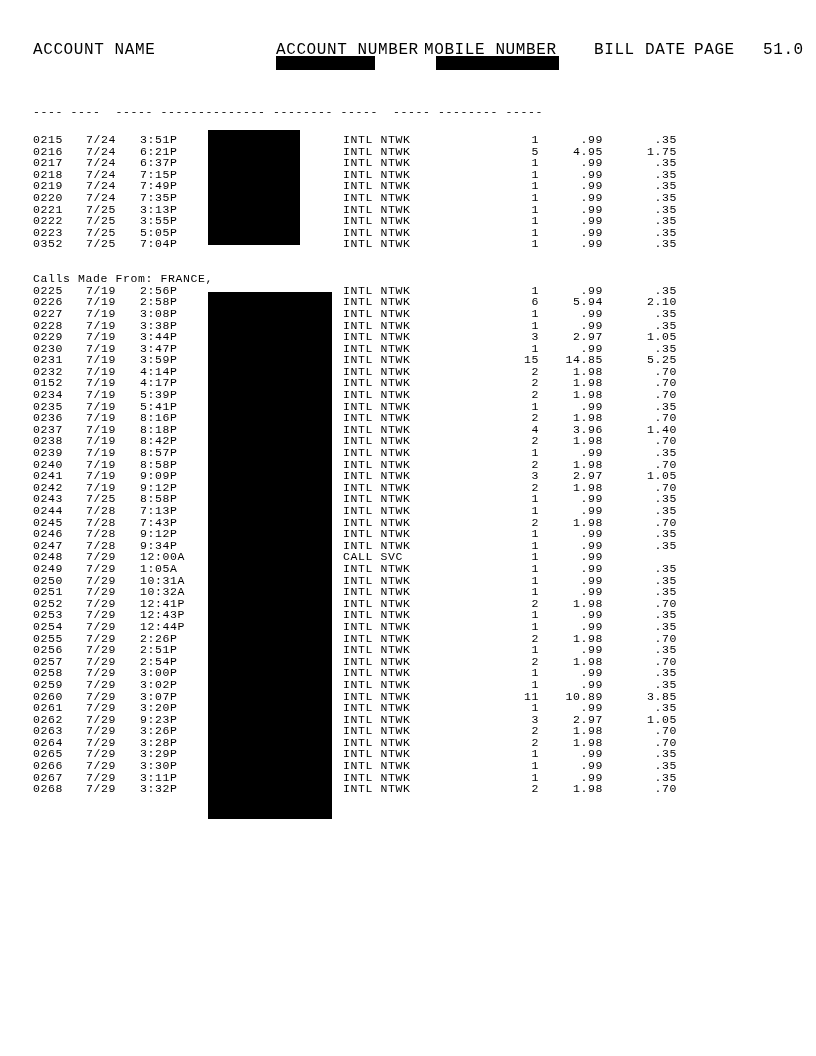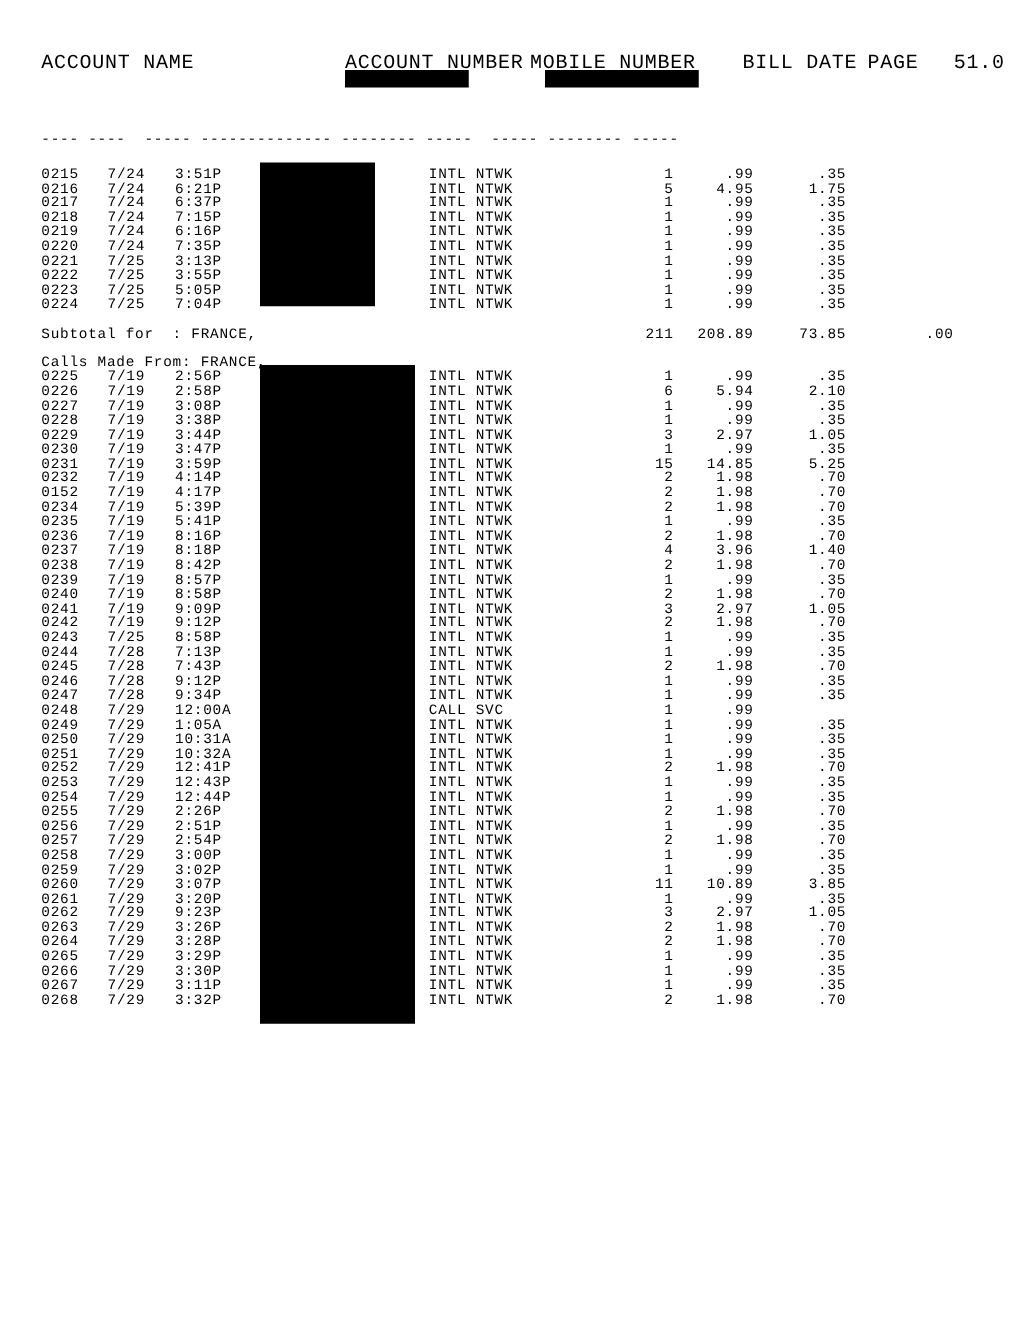--- a/index.html
+++ b/index.html
@@ -150,28 +150,27 @@
   <div class="redact redact-acc"></div>
   <div class="redact redact-mob"></div>
 
   <div class="dashline">---- ----  ----- -------------- -------- -----  ----- -------- -----</div>
 
   <div class="rows" id="rows-container">
       <div class="row"><span class="f f-ref">0215</span><span class="f f-date">7/24</span><span class="f f-time">3:51P</span><span class="f f-called"></span><span class="f f-to">INTL NTWK</span><span class="f f-min">1</span><span class="f f-air">.99</span><span class="f f-dist">.35</span><span class="f f-tax"></span></div>
       <div class="row"><span class="f f-ref">0216</span><span class="f f-date">7/24</span><span class="f f-time">6:21P</span><span class="f f-called"></span><span class="f f-to">INTL NTWK</span><span class="f f-min">5</span><span class="f f-air">4.95</span><span class="f f-dist">1.75</span><span class="f f-tax"></span></div>
       <div class="row"><span class="f f-ref">0217</span><span class="f f-date">7/24</span><span class="f f-time">6:37P</span><span class="f f-called"></span><span class="f f-to">INTL NTWK</span><span class="f f-min">1</span><span class="f f-air">.99</span><span class="f f-dist">.35</span><span class="f f-tax"></span></div>
       <div class="row"><span class="f f-ref">0218</span><span class="f f-date">7/24</span><span class="f f-time">7:15P</span><span class="f f-called"></span><span class="f f-to">INTL NTWK</span><span class="f f-min">1</span><span class="f f-air">.99</span><span class="f f-dist">.35</span><span class="f f-tax"></span></div>
-      <div class="row"><span class="f f-ref">0219</span><span class="f f-date">7/24</span><span class="f f-time">6:16P</span><span class="f f-called"></span><span class="f f-to">INTL NTWK</span><span class="f f-min">1</span><span class="f f-air">.99</span><span class="f f-dist">.35</span><span class="f f-tax"></span></div>
+      <div class="row"><span class="f f-ref">0219</span><span class="f f-date">7/24</span><span class="f f-time">7:49P</span><span class="f f-called"></span><span class="f f-to">INTL NTWK</span><span class="f f-min">1</span><span class="f f-air">.99</span><span class="f f-dist">.35</span><span class="f f-tax"></span></div>
       <div class="row"><span class="f f-ref">0220</span><span class="f f-date">7/24</span><span class="f f-time">7:35P</span><span class="f f-called"></span><span class="f f-to">INTL NTWK</span><span class="f f-min">1</span><span class="f f-air">.99</span><span class="f f-dist">.35</span><span class="f f-tax"></span></div>
       <div class="row"><span class="f f-ref">0221</span><span class="f f-date">7/25</span><span class="f f-time">3:13P</span><span class="f f-called"></span><span class="f f-to">INTL NTWK</span><span class="f f-min">1</span><span class="f f-air">.99</span><span class="f f-dist">.35</span><span class="f f-tax"></span></div>
       <div class="row"><span class="f f-ref">0222</span><span class="f f-date">7/25</span><span class="f f-time">3:55P</span><span class="f f-called"></span><span class="f f-to">INTL NTWK</span><span class="f f-min">1</span><span class="f f-air">.99</span><span class="f f-dist">.35</span><span class="f f-tax"></span></div>
       <div class="row"><span class="f f-ref">0223</span><span class="f f-date">7/25</span><span class="f f-time">5:05P</span><span class="f f-called"></span><span class="f f-to">INTL NTWK</span><span class="f f-min">1</span><span class="f f-air">.99</span><span class="f f-dist">.35</span><span class="f f-tax"></span></div>
-      <div class="row"><span class="f f-ref">0224</span><span class="f f-date">7/25</span><span class="f f-time">7:04P</span><span class="f f-called"></span><span class="f f-to">INTL NTWK</span><span class="f f-min">1</span><span class="f f-air">.99</span><span class="f f-dist">.35</span><span class="f f-tax"></span></div>
+      <div class="row"><span class="f f-ref">0352</span><span class="f f-date">7/25</span><span class="f f-time">7:04P</span><span class="f f-called"></span><span class="f f-to">INTL NTWK</span><span class="f f-min">1</span><span class="f f-air">.99</span><span class="f f-dist">.35</span><span class="f f-tax"></span></div>
       <div class="spacer"></div>
-      <div class="section"><span class="f f-label">Subtotal for  : FRANCE,</span><span class="f f-min">211</span><span class="f f-air">208.89</span><span class="f f-dist">73.85</span><span class="f f-tax">.00</span></div>
       <div class="spacer"></div>
       <div class="section"><span class="f f-label">Calls Made From: FRANCE,</span></div>
       <div class="row"><span class="f f-ref">0225</span><span class="f f-date">7/19</span><span class="f f-time">2:56P</span><span class="f f-called"></span><span class="f f-to">INTL NTWK</span><span class="f f-min">1</span><span class="f f-air">.99</span><span class="f f-dist">.35</span><span class="f f-tax"></span></div>
       <div class="row"><span class="f f-ref">0226</span><span class="f f-date">7/19</span><span class="f f-time">2:58P</span><span class="f f-called"></span><span class="f f-to">INTL NTWK</span><span class="f f-min">6</span><span class="f f-air">5.94</span><span class="f f-dist">2.10</span><span class="f f-tax"></span></div>
       <div class="row"><span class="f f-ref">0227</span><span class="f f-date">7/19</span><span class="f f-time">3:08P</span><span class="f f-called"></span><span class="f f-to">INTL NTWK</span><span class="f f-min">1</span><span class="f f-air">.99</span><span class="f f-dist">.35</span><span class="f f-tax"></span></div>
       <div class="row"><span class="f f-ref">0228</span><span class="f f-date">7/19</span><span class="f f-time">3:38P</span><span class="f f-called"></span><span class="f f-to">INTL NTWK</span><span class="f f-min">1</span><span class="f f-air">.99</span><span class="f f-dist">.35</span><span class="f f-tax"></span></div>
       <div class="row"><span class="f f-ref">0229</span><span class="f f-date">7/19</span><span class="f f-time">3:44P</span><span class="f f-called"></span><span class="f f-to">INTL NTWK</span><span class="f f-min">3</span><span class="f f-air">2.97</span><span class="f f-dist">1.05</span><span class="f f-tax"></span></div>
       <div class="row"><span class="f f-ref">0230</span><span class="f f-date">7/19</span><span class="f f-time">3:47P</span><span class="f f-called"></span><span class="f f-to">INTL NTWK</span><span class="f f-min">1</span><span class="f f-air">.99</span><span class="f f-dist">.35</span><span class="f f-tax"></span></div>
       <div class="row"><span class="f f-ref">0231</span><span class="f f-date">7/19</span><span class="f f-time">3:59P</span><span class="f f-called"></span><span class="f f-to">INTL NTWK</span><span class="f f-min">15</span><span class="f f-air">14.85</span><span class="f f-dist">5.25</span><span class="f f-tax"></span></div>
       <div class="row"><span class="f f-ref">0232</span><span class="f f-date">7/19</span><span class="f f-time">4:14P</span><span class="f f-called"></span><span class="f f-to">INTL NTWK</span><span class="f f-min">2</span><span class="f f-air">1.98</span><span class="f f-dist">.70</span><span class="f f-tax"></span></div>

